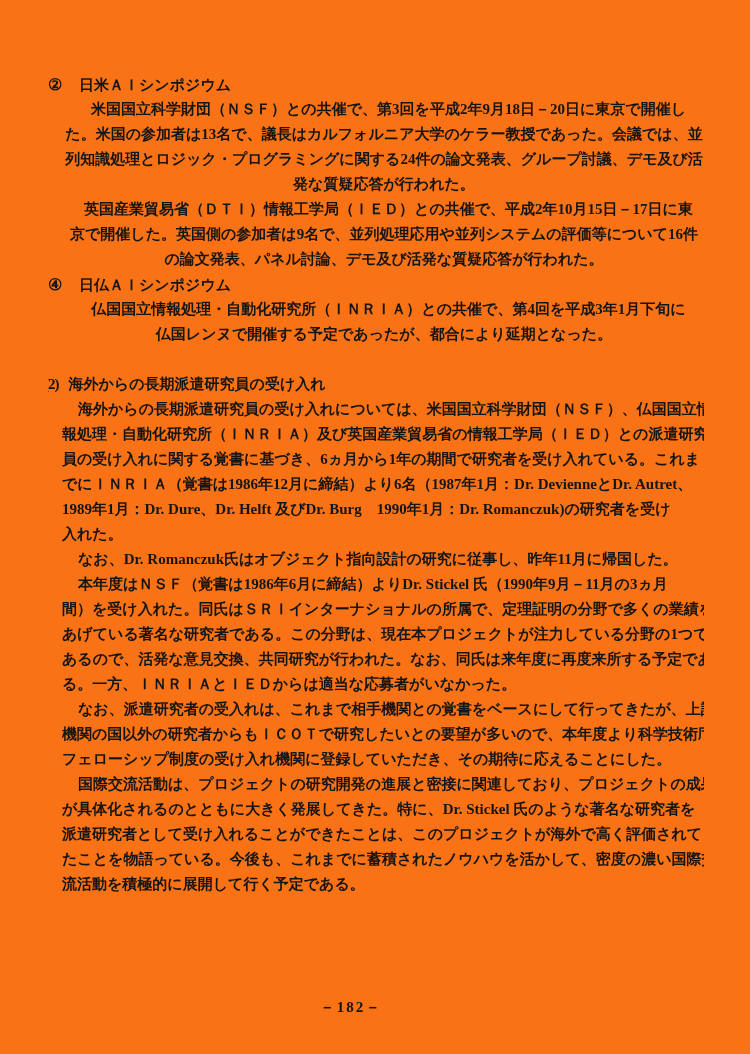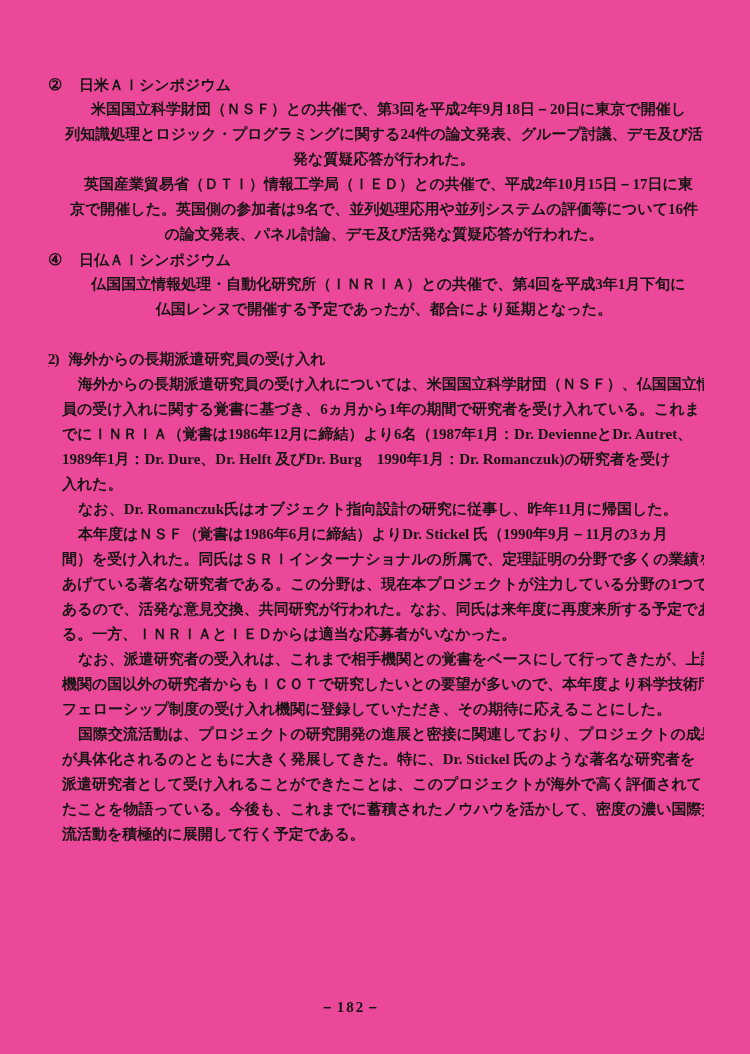--- a/index.html
+++ b/index.html
@@ -4,21 +4,21 @@
 <style>
   html, body {
     margin: 0;
     padding: 0;
     background: #ffffff;
   }
   .page {
     position: relative;
     width: 750px;
     height: 1054px;
-    background: #ec4899;
+    background: #f97316;
     overflow: hidden;
     font-family: "Liberation Serif", "DejaVu Serif", serif;
     font-weight: 600;
     color: #171513;
   }
   .content {
     position: absolute;
     left: 48px;
     top: 72px;
     width: 656px;
@@ -77,20 +77,21 @@
 </head>
 <body>
 
 <div class="page">
   <div class="content">
 
     <div id="symposium-list">
         <div>
           <div class="line item-heading"><span class="marker">②</span><span>日米ＡＩシンポジウム</span></div>
           <div class="line item-body-line first">米国国立科学財団（ＮＳＦ）との共催で、第3回を平成2年9月18日－20日に東京で開催し</div>
+          <div class="line item-body-line">た。米国の参加者は13名で、議長はカルフォルニア大学のケラー教授であった。会議では、並</div>
           <div class="line item-body-line">列知識処理とロジック・プログラミングに関する24件の論文発表、グループ討議、デモ及び活</div>
           <div class="line item-body-line">発な質疑応答が行われた。</div>
         </div>
         <div>
           <div class="line item-body-line first">英国産業貿易省（ＤＴＩ）情報工学局（ＩＥＤ）との共催で、平成2年10月15日－17日に東</div>
           <div class="line item-body-line">京で開催した。英国側の参加者は9名で、並列処理応用や並列システムの評価等について16件</div>
           <div class="line item-body-line">の論文発表、パネル討論、デモ及び活発な質疑応答が行われた。</div>
         </div>
         <div>
           <div class="line item-heading"><span class="marker">④</span><span>日仏ＡＩシンポジウム</span></div>
@@ -101,20 +102,21 @@
 
     <div class="spacer"></div>
 
     <div class="line section-heading">
       <span class="marker">(2)</span><span>海外からの長期派遣研究員の受け入れ</span>
     </div>
 
     <div id="section-body">
         <div>
           <div class="line sec-line first">海外からの長期派遣研究員の受け入れについては、米国国立科学財団（ＮＳＦ）、仏国国立情</div>
+          <div class="line sec-line">報処理・自動化研究所（ＩＮＲＩＡ）及び英国産業貿易省の情報工学局（ＩＥＤ）との派遣研究</div>
           <div class="line sec-line">員の受け入れに関する覚書に基づき、6ヵ月から1年の期間で研究者を受け入れている。これま</div>
           <div class="line sec-line">でにＩＮＲＩＡ（覚書は1986年12月に締結）より6名（1987年1月：Dr. DevienneとDr. Autret、</div>
           <div class="line sec-line">1989年1月：Dr. Dure、Dr. Helft 及びDr. Burg　1990年1月：Dr. Romanczuk)の研究者を受け</div>
           <div class="line sec-line">入れた。</div>
         </div>
         <div>
           <div class="line sec-line first">なお、Dr. Romanczuk氏はオブジェクト指向設計の研究に従事し、昨年11月に帰国した。</div>
         </div>
         <div>
           <div class="line sec-line first">本年度はＮＳＦ（覚書は1986年6月に締結）よりDr. Stickel 氏（1990年9月－11月の3ヵ月</div>

